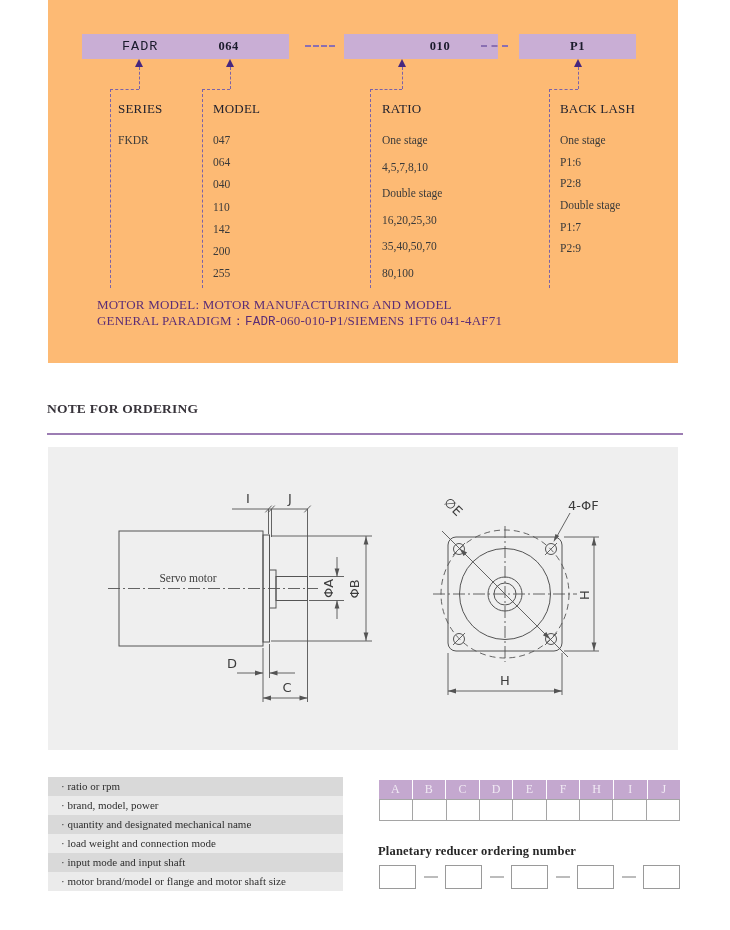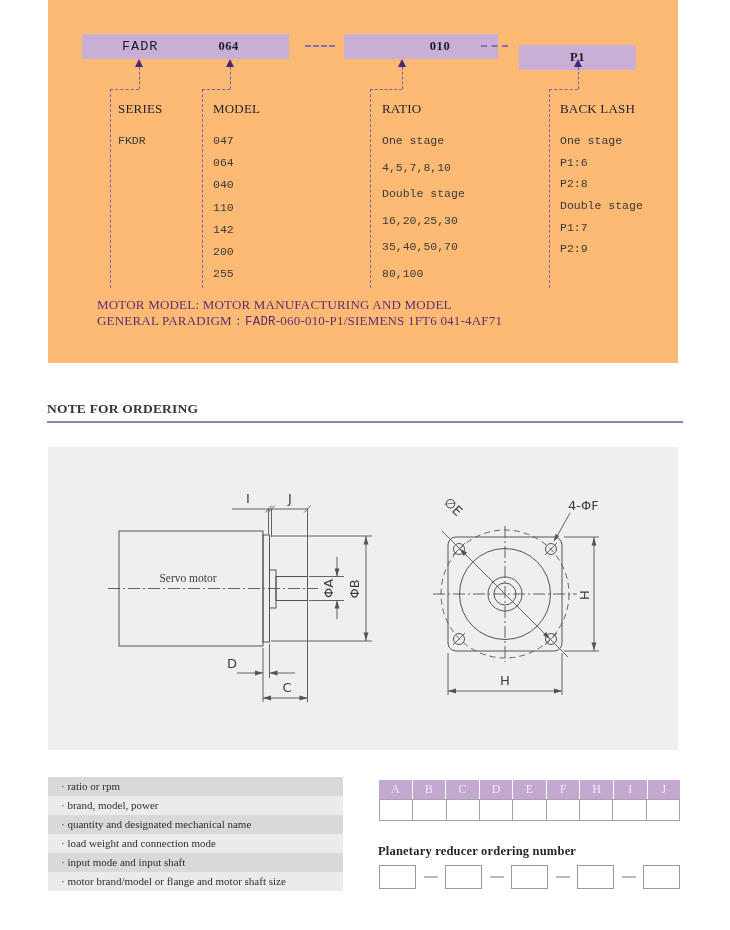--- a/index.html
+++ b/index.html
@@ -5,52 +5,52 @@
   html,body{margin:0;padding:0;background:#fff;}
   .page{position:relative;width:730px;height:930px;background:#ffffff;overflow:hidden;
         font-family:"Liberation Serif",serif;}
 
   
   .top-panel{position:absolute;left:48px;top:0;width:630px;height:363px;background:#fdba74;}
 
   .code-box{position:absolute;top:34px;height:25px;background:#c9aed5;display:flex;align-items:center;}
   .box-a{left:34px;width:207px;}
   .box-b{left:296px;width:116px;justify-content:center;padding-left:38px;}
-  .box-c{left:471px;width:117px;justify-content:center;margin-top:11px;}
+  .box-c{left:471px;width:117px;justify-content:center;}
   .code-mono{font-family:"Liberation Mono",monospace;font-size:13.5px;color:#1b1b2c;margin-left:40px;letter-spacing:1px;}
   .code-bold{font-weight:bold;font-size:12.5px;color:#1b1b2c;letter-spacing:0.6px;}
   .box-a .code-bold{margin-left:60px;}
 
   .dash-sep{position:absolute;top:45px;height:0;border-top:2.5px dashed #8a6fb2;}
   .sep1{left:257px;width:30px;}
   .sep2{left:433px;width:27px;}
 
   .v-arrow{position:absolute;top:67px;height:22px;width:0;border-left:1px dashed #7b62a8;}
   .arrow-head{position:absolute;top:59px;width:0;height:0;
               border-left:4px solid transparent;border-right:4px solid transparent;
               border-bottom:8px solid #46277f;}
   .elbow{position:absolute;top:89px;height:0;border-top:1px dashed #7b62a8;}
   .col-line{position:absolute;top:89px;height:199px;width:0;border-left:1px dashed #7b62a8;}
 
   .spec-col{position:absolute;top:101px;width:92px;color:#3a3a42;}
   .col-header{font-weight:normal;font-size:13px;letter-spacing:0.2px;color:#22222e;}
-  .col-items{margin-top:17px;font-size:11.5px;color:#3a3a3a;font-family:Liberation Mono, monospace;}
+  .col-items{margin-top:17px;font-size:11.5px;color:#3a3a3a;}
   .col-series .col-items div{height:22px;}
   .col-model .col-items div{height:22.2px;}
   .col-ratio .col-items div{height:26.6px;}
   .col-backlash .col-items div{height:21.7px;}
 
   .motor-note{position:absolute;left:49px;top:297px;font-size:13px;line-height:15.5px;
               color:#5b2d76;letter-spacing:0.2px;}
   .motor-note .mono{font-family:"Liberation Mono",monospace;font-size:12.5px;}
 
   
   .note-heading{position:absolute;left:47px;top:401px;width:636px;margin:0;
                 font-size:13.5px;font-weight:bold;color:#38343b;letter-spacing:0.2px;
-                border-bottom:2px solid #9c7db3;padding-bottom:4px;}
+                border-bottom:2px solid #9c7db3;padding-bottom:16px;}
 
   
   .drawing-panel{position:absolute;left:48px;top:447px;width:630px;height:303px;background:#efefef;}
   .drawing-panel svg{display:block;}
   .dwg{stroke:#545454;stroke-width:1;fill:none;}
   .dwg-thin{stroke:#545454;stroke-width:0.9;fill:none;}
   .dwg-fill{fill:#545454;stroke:none;}
   .dim-text{font-family:"DejaVu Sans",sans-serif;font-size:13px;fill:#3c3c3c;}
   .body-text{font-family:"Liberation Serif",serif;font-size:11.5px;fill:#3c3c3c;}
 

